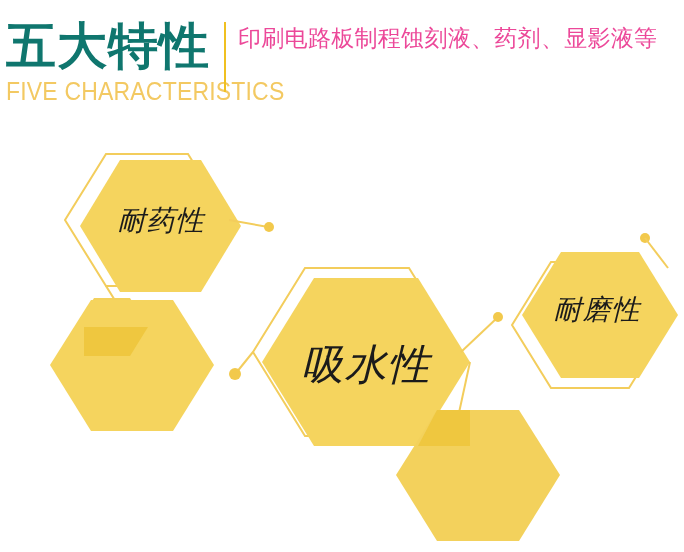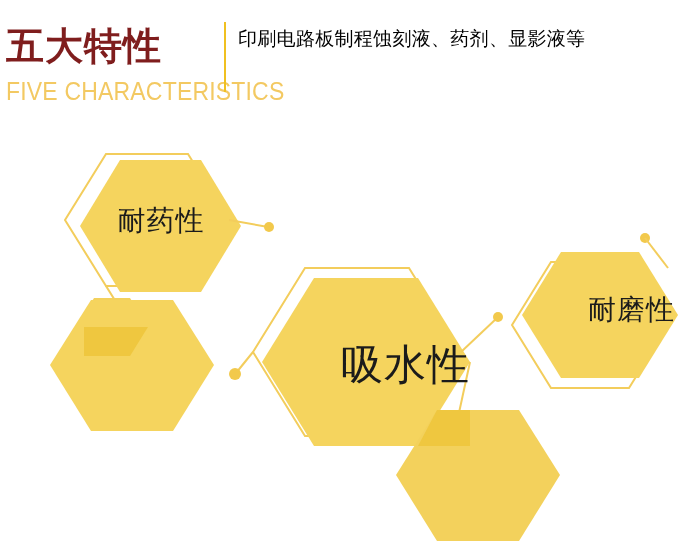--- a/index.html
+++ b/index.html
@@ -28,24 +28,24 @@
     position: absolute;
     left: 6px;
     top: 18px;
     width: 216px;
     height: 100px;
   }
 
   #main-title {
     font-family: "DejaVu Sans", sans-serif;
     font-weight: bold;
-    font-size: 38px;
+    font-size: 50px;
     line-height: 56px;
     letter-spacing: 1px;
-    color: #7f1d1d;
+    color: #0f766e;
     white-space: nowrap;
     margin: 0;
     padding: 0;
   }
 
   #sub-title {
     font-family: "Liberation Sans", sans-serif;
     font-weight: normal;
     font-size: 25px;
     line-height: 26px;
@@ -64,56 +64,57 @@
     width: 2px;
     height: 70px;
     background: #f0c020;
   }
 
   #header-desc {
     position: absolute;
     left: 238px;
     top: 24px;
     width: 440px;
-    color: #000000;
+    color: #ec4899;
     font-family: "DejaVu Sans", sans-serif;
-    font-size: 19px;
+    font-size: 23px;
     line-height: 28px;
     letter-spacing: 0.3px;
   }
   #header-desc .line { display: block; white-space: nowrap; }
 
   
   #hex-stage {
     position: absolute;
     left: 0;
     top: 130px;
     width: 684px;
     height: 422px;
+    font-style: italic;
   }
 
   .hex-svg {
     position: absolute;
     left: 0;
     top: 0;
     width: 684px;
     height: 422px;
     overflow: visible;
   }
 
   .hex-label {
     position: absolute;
     color: #1b1b1b;
     font-family: "DejaVu Sans", sans-serif;
     font-weight: normal;
     letter-spacing: 1px;
     white-space: nowrap;
     text-align: center;
   }
-  .hex-label.lg { font-size: 42px; text-align: right; }
+  .hex-label.lg { font-size: 42px; }
   .hex-label.md { font-size: 28px; }
 </style>
 </head>
 <body>
 
 <div id="header">
 
   <div id="title-block">
     <div id="main-title">五大特性</div>
     <div id="sub-title">FIVE CHARACTERISTICS</div>
@@ -173,17 +174,17 @@
     <circle cx="645" cy="108" r="5" fill="#f2c94c"></circle>
     <line x1="645" y1="108" x2="668" y2="138" stroke="#f3cd5c" stroke-width="2"></line>
 
   </svg>
 
   <div class="hex-label md" style="left:80px; top:72px; width:162px;">耐药性</div>
 
 
   <div class="hex-label lg" style="left:262px; top:207px; width:208px;">吸水性</div>
 
-  <div class="hex-label md" style="left:519px; top:161px; width:156px;text-align:right;">耐磨性</div>
+  <div class="hex-label md" style="left:519px; top:161px; width:156px;">耐磨性</div>
 
   <div class="hex-label md" style="left:396px; top:330px; width:164px;"></div>
 
 </div>
 
 </body></html>

